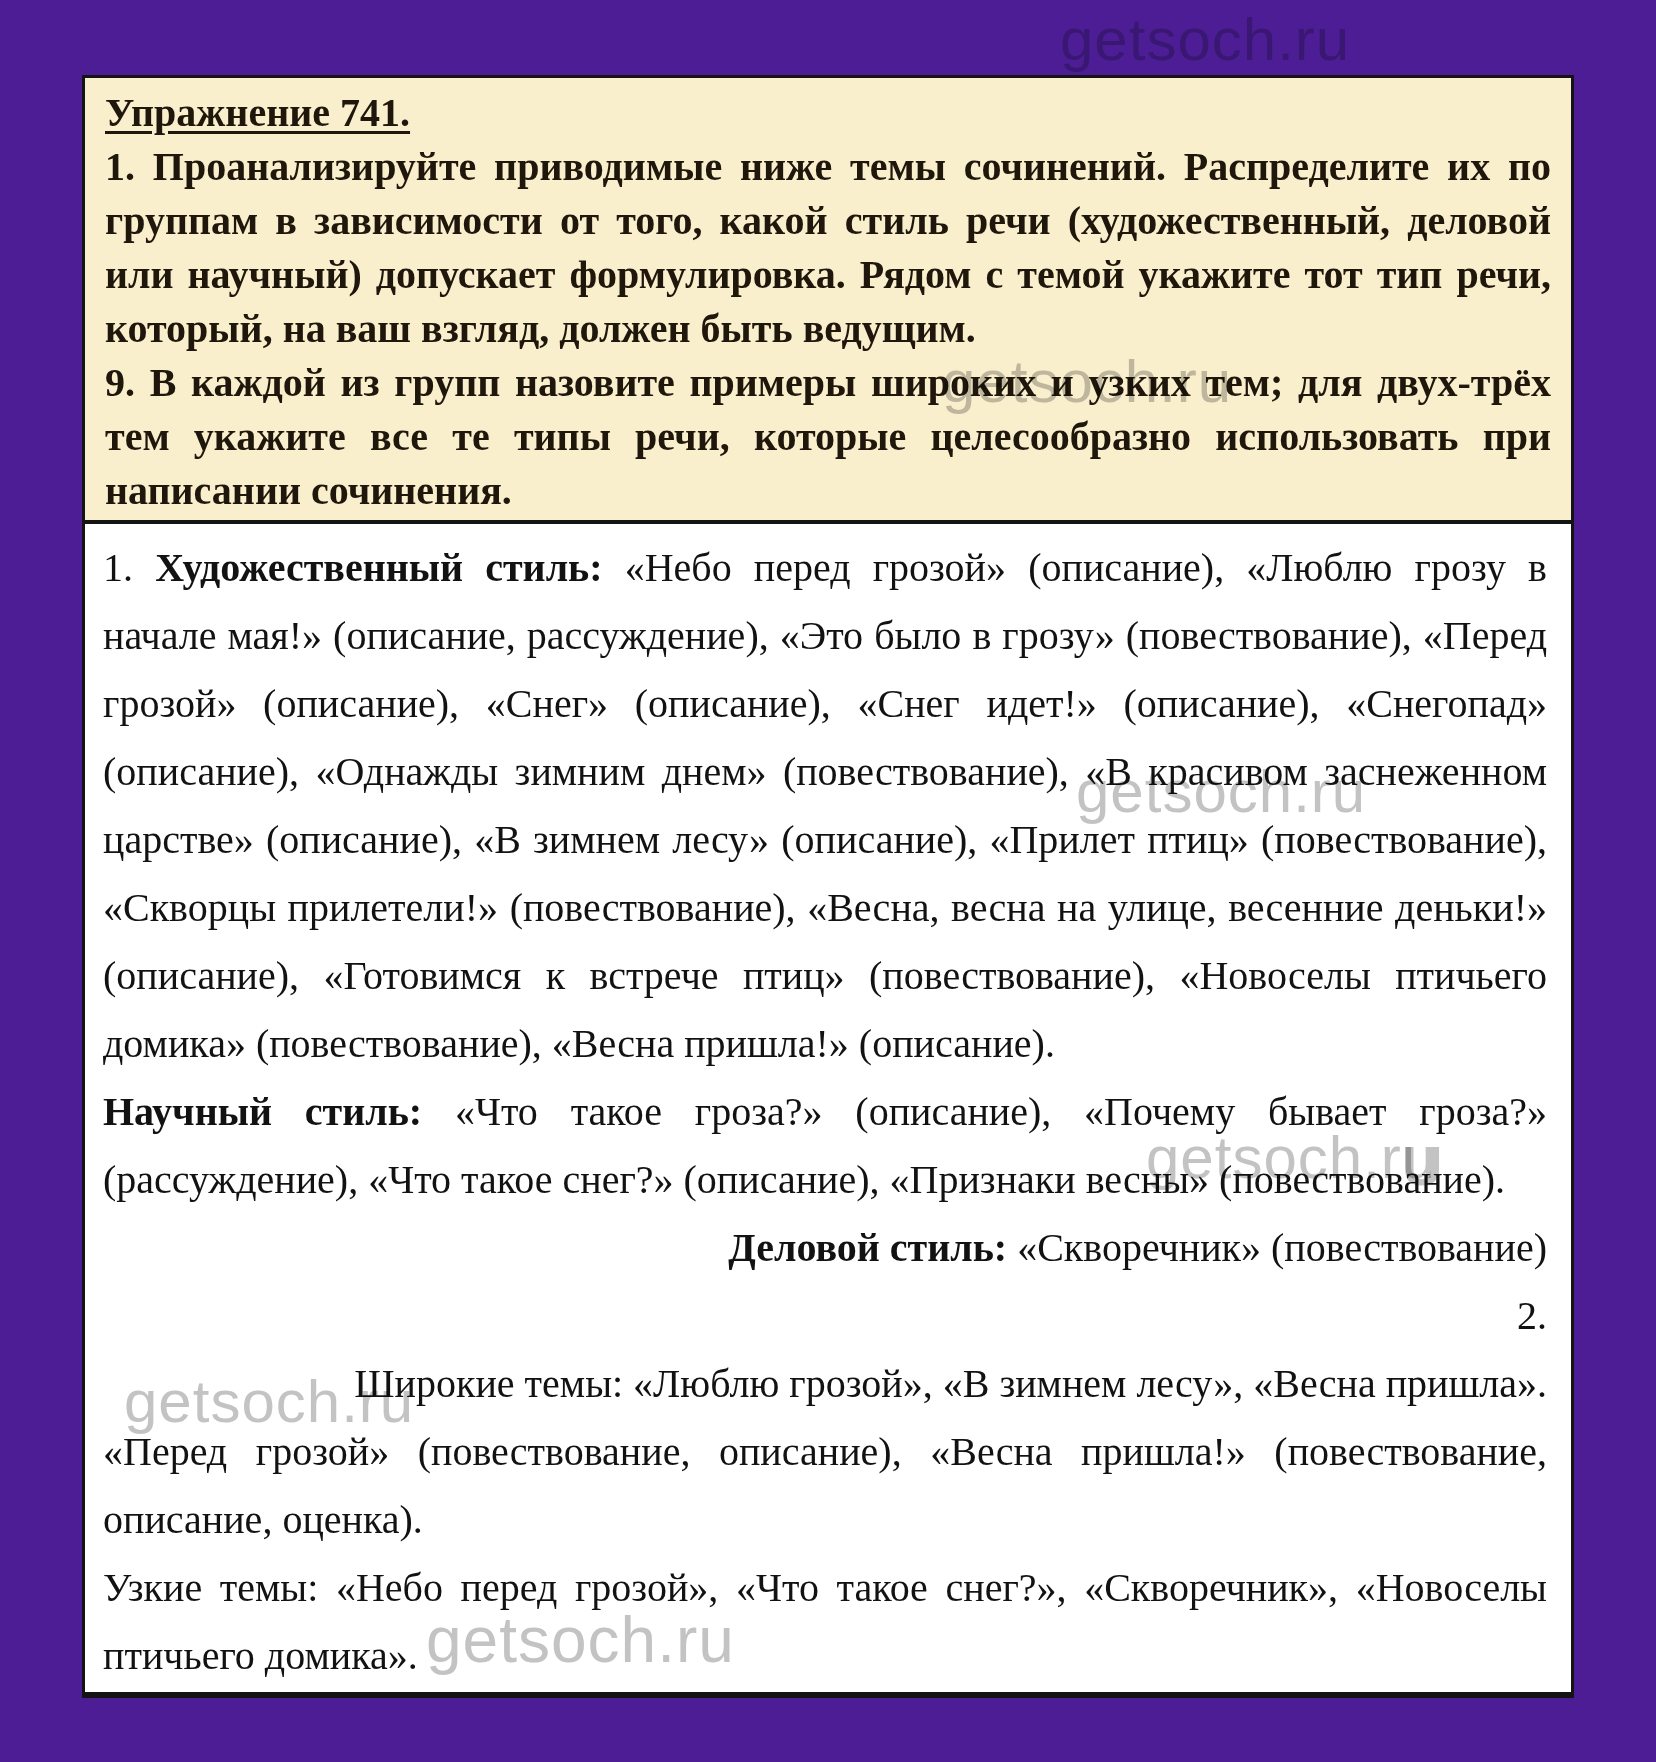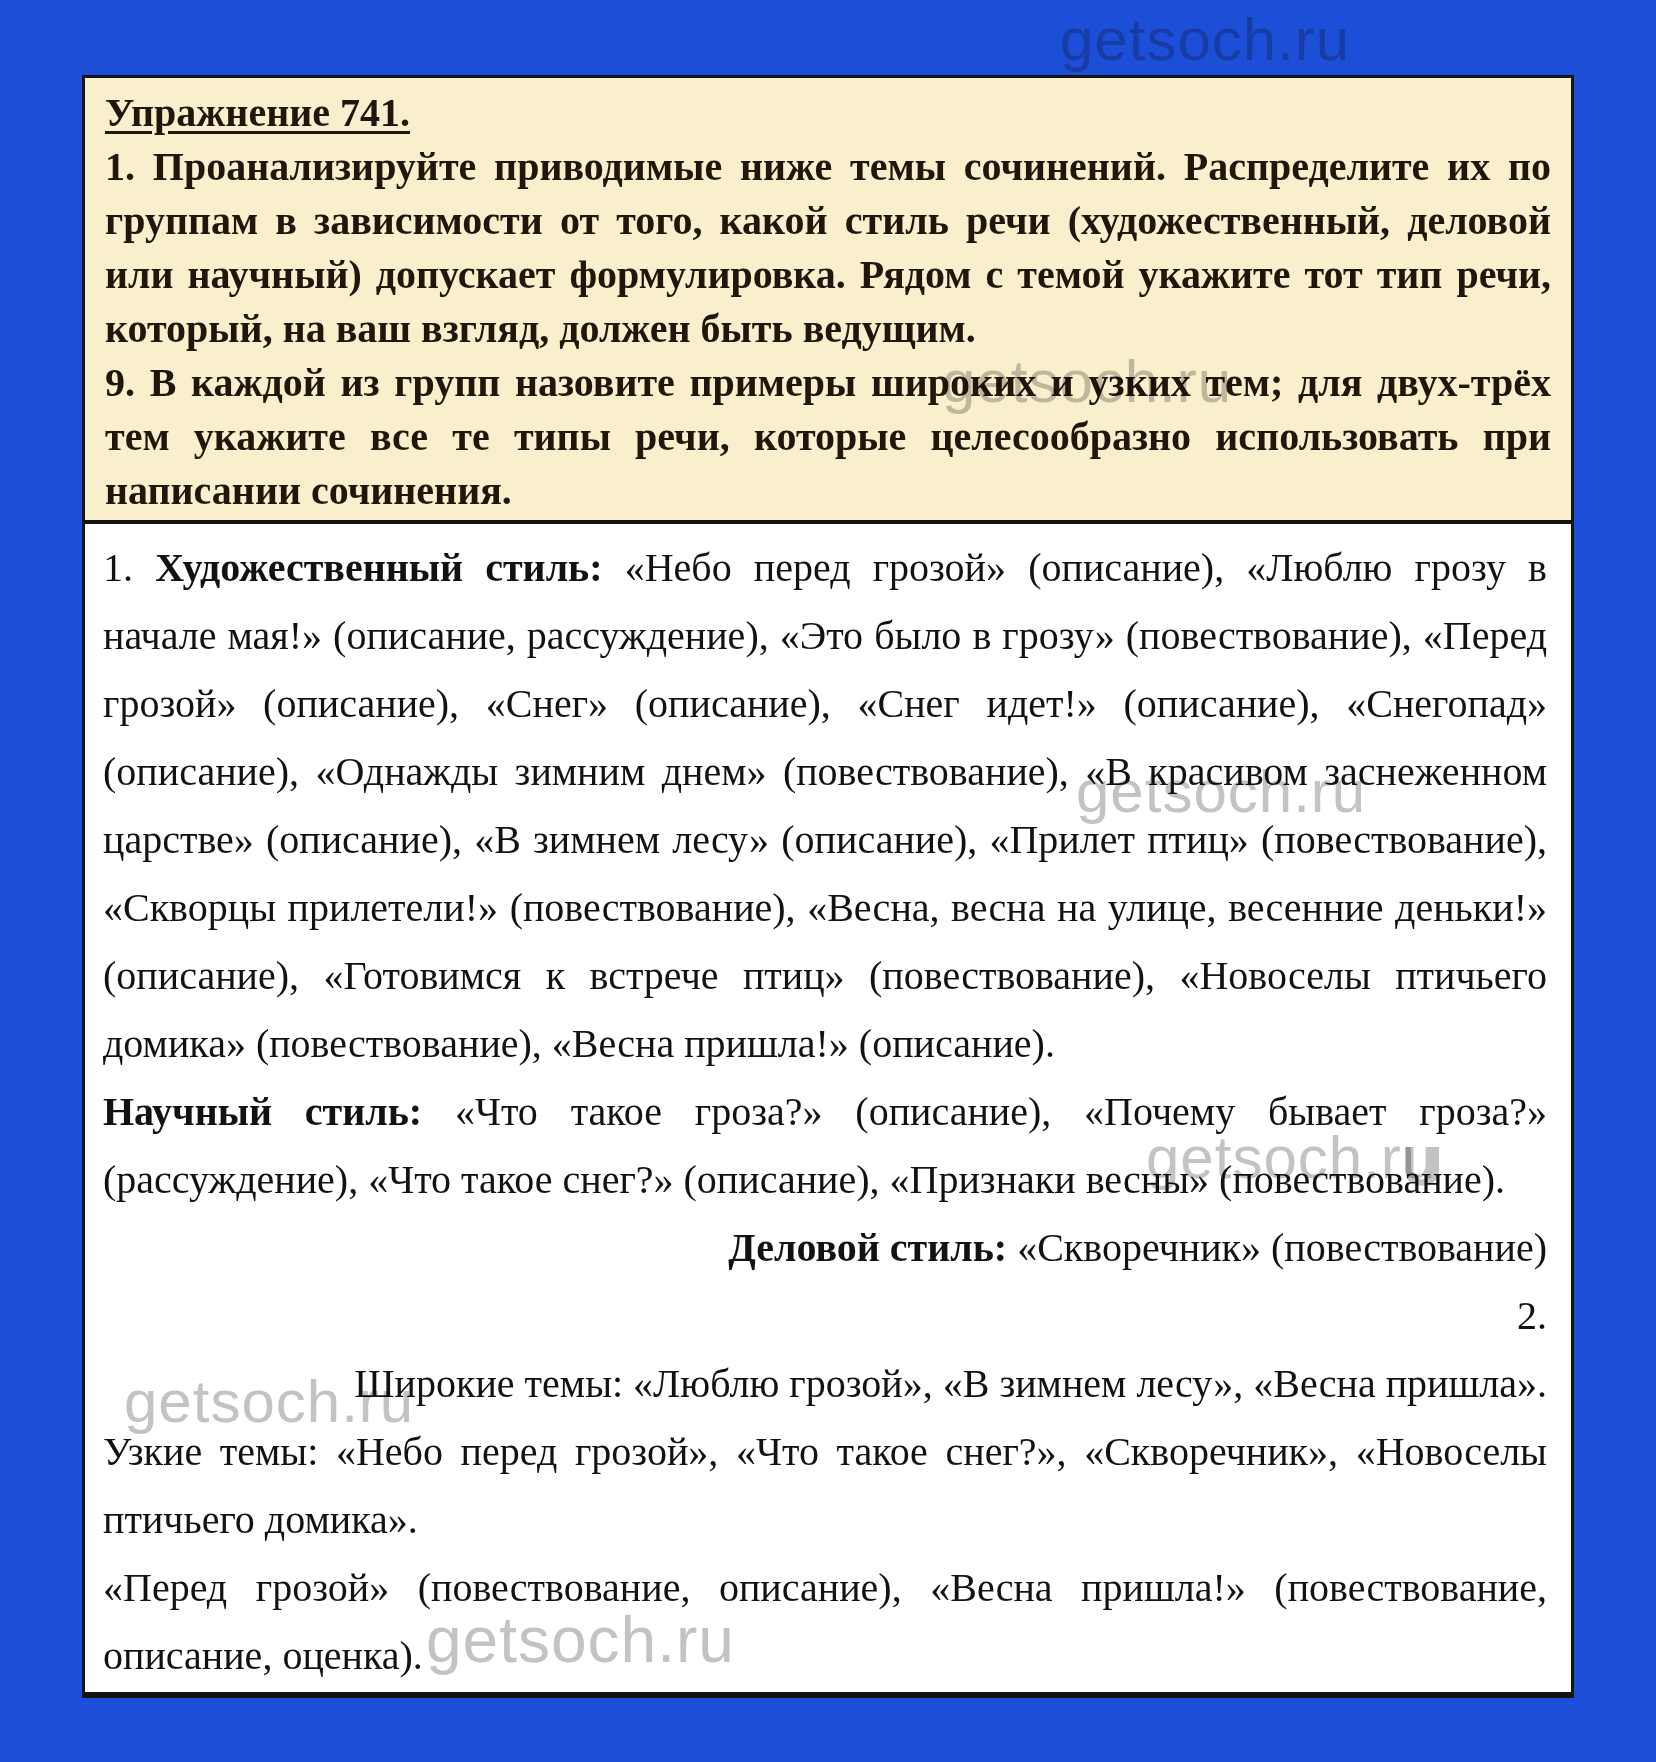--- a/index.html
+++ b/index.html
@@ -1,19 +1,19 @@
 <!DOCTYPE html>
 <html lang="ru"><head>
 <meta charset="utf-8">
 <style>
   html,body{margin:0;padding:0;background:#ffffff;}
   .page{
     position:relative;
     width:1656px;height:1762px;
-    background:#1d4ed8;
+    background:#4c1d95;
     overflow:hidden;
     font-family:"Liberation Serif","DejaVu Serif",serif;
   }
   
   .wm{
     position:absolute;
     font-family:"Liberation Sans","DejaVu Sans",sans-serif;
     color:#c3c3c3;
     mix-blend-mode:multiply;
     letter-spacing:1px;
@@ -85,18 +85,18 @@
       <p>1. Проанализируйте приводимые ниже темы сочинений. Распределите их по группам в зависимости от того, какой стиль речи (художественный, деловой или научный) допускает формулировка. Рядом с темой укажите тот тип речи, который, на ваш взгляд, должен быть ведущим.</p>
       <p>9. В каждой из групп назовите примеры широких и узких тем; для двух-трёх тем укажите все те типы речи, которые целесообразно использовать при написании сочинения.</p>
     </div>
 
     <div class="answer-box">
       <p><span>1. </span><span class="style-label">Художественный стиль:</span><span> «Небо перед грозой» (описание), «Люблю грозу в начале мая!» (описание, рассуждение), «Это было в грозу» (повествование), «Перед грозой» (описание), «Снег» (описание), «Снег идет!» (описание), «Снегопад» (описание), «Однажды зимним днем» (повествование), «В красивом заснеженном царстве» (описание), «В зимнем лесу» (описание), «Прилет птиц» (повествование), «Скворцы прилетели!» (повествование), «Весна, весна на улице, весенние деньки!» (описание), «Готовимся к встрече птиц» (повествование), «Новоселы птичьего домика» (повествование), «Весна пришла!» (описание).</span></p>
       <p><span class="style-label">Научный стиль:</span><span> «Что такое гроза?» (описание), «Почему бывает гроза?» (рассуждение), «Что такое снег?» (описание), «Признаки весны» (повествование).</span></p>
       <p class="short"><span class="style-label">Деловой стиль:</span><span> «Скворечник» (повествование)</span></p>
       <p class="short">2.</p>
       <p class="short">Широкие темы: «Люблю грозой», «В зимнем лесу», «Весна пришла».</p>
+      <p>«Перед грозой» (повествование, описание), «Весна пришла!» (повествование, описание, оценка).</p>
       <p>Узкие темы: «Небо перед грозой», «Что такое снег?», «Скворечник», «Новоселы птичьего домика».</p>
-      <p>«Перед грозой» (повествование, описание), «Весна пришла!» (повествование, описание, оценка).</p>
     </div>
 
   </div>
 </div>
 
 </body></html>

